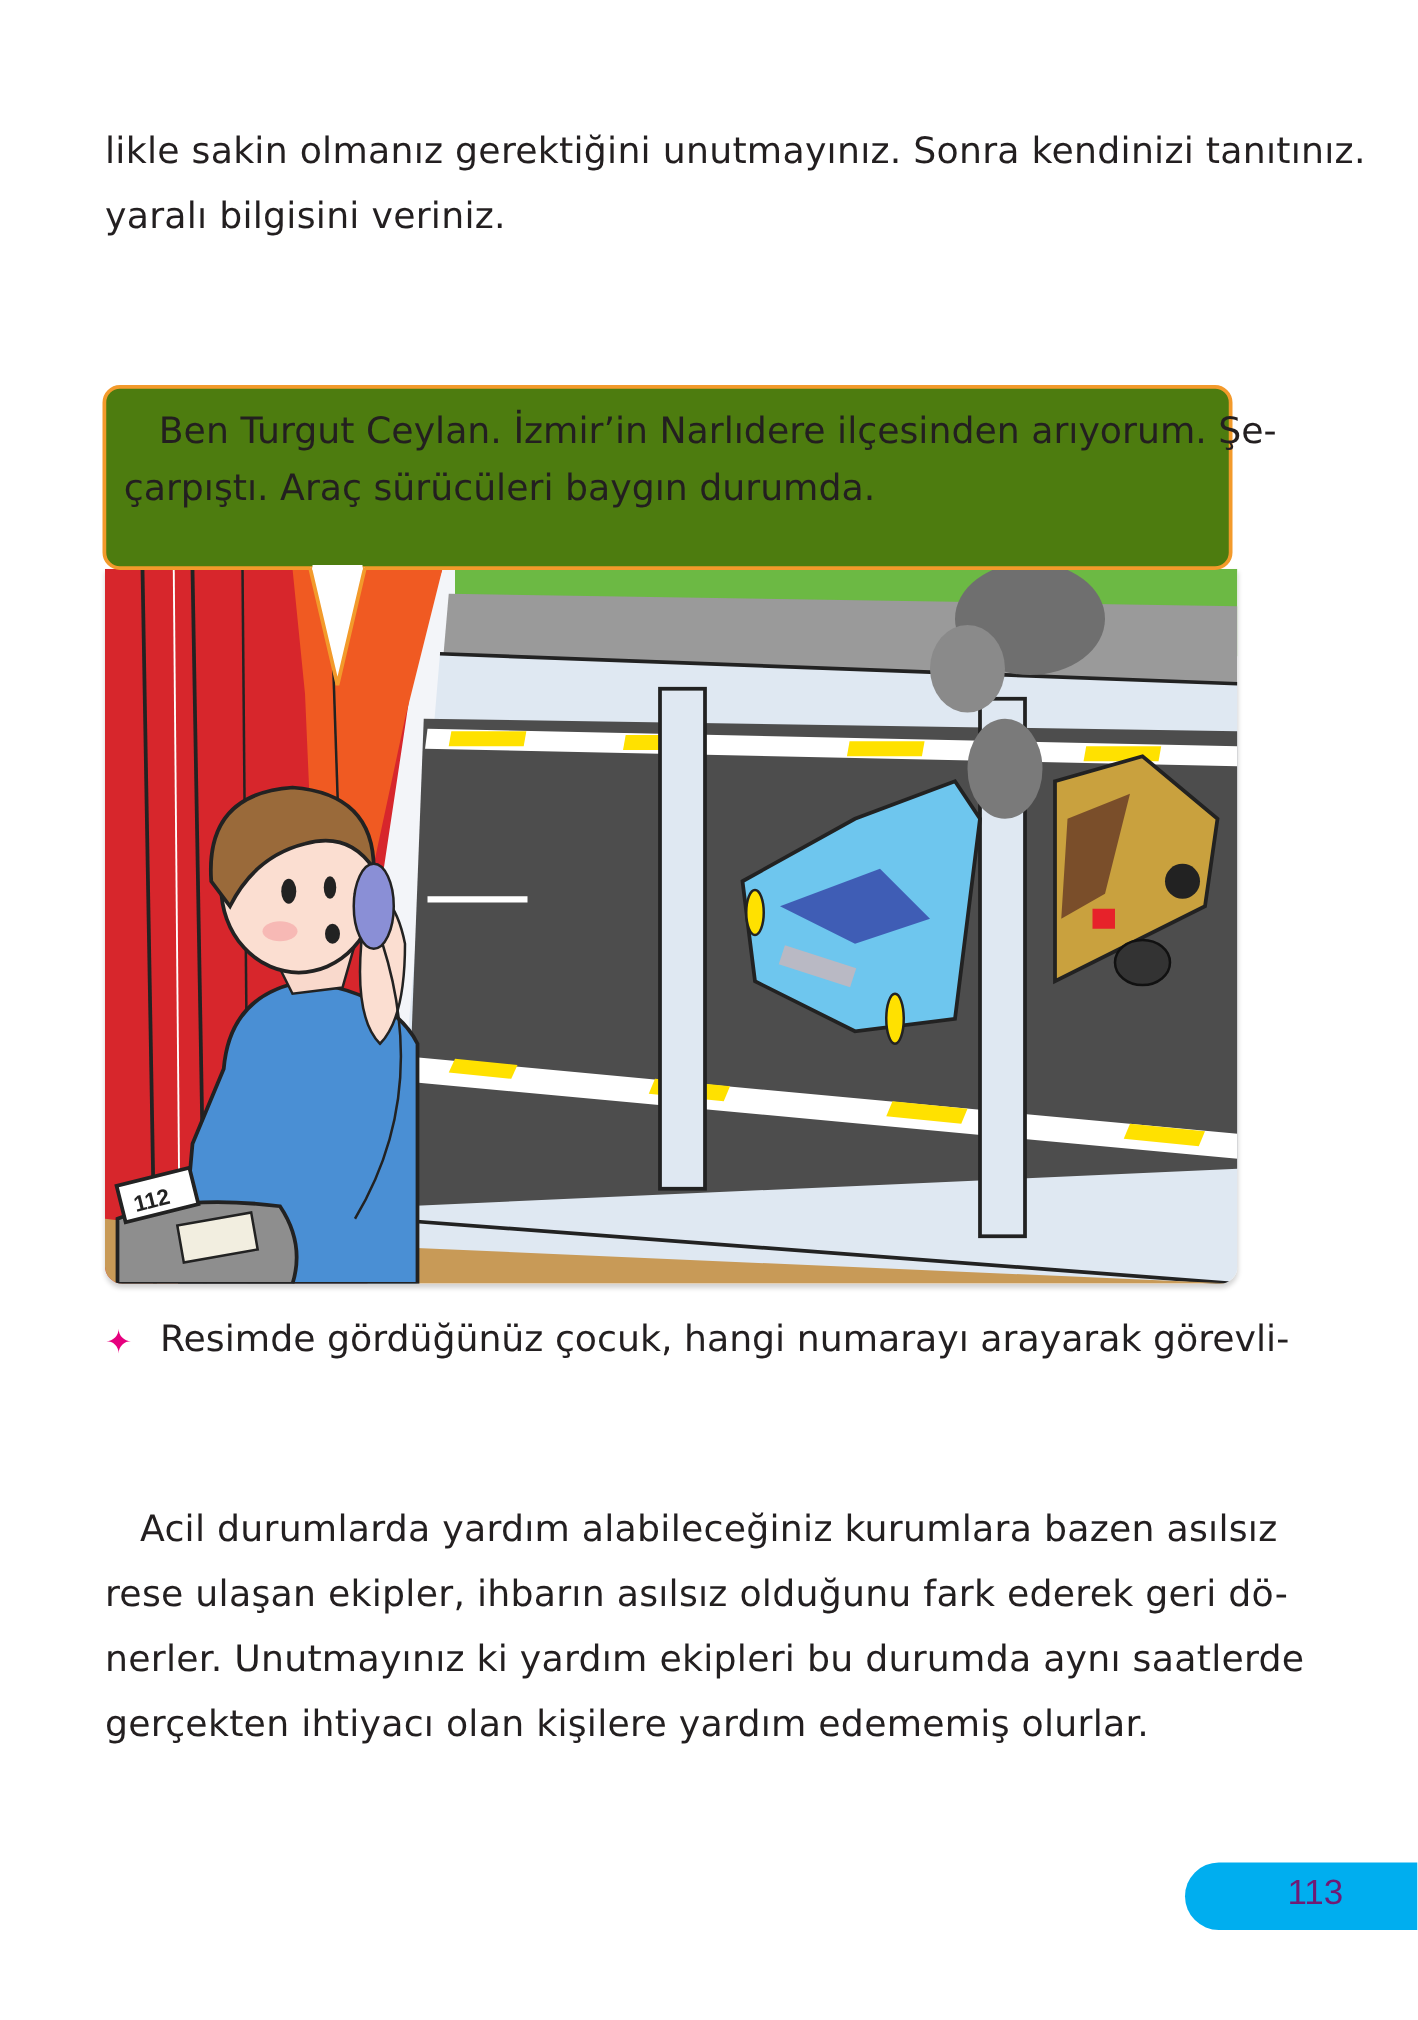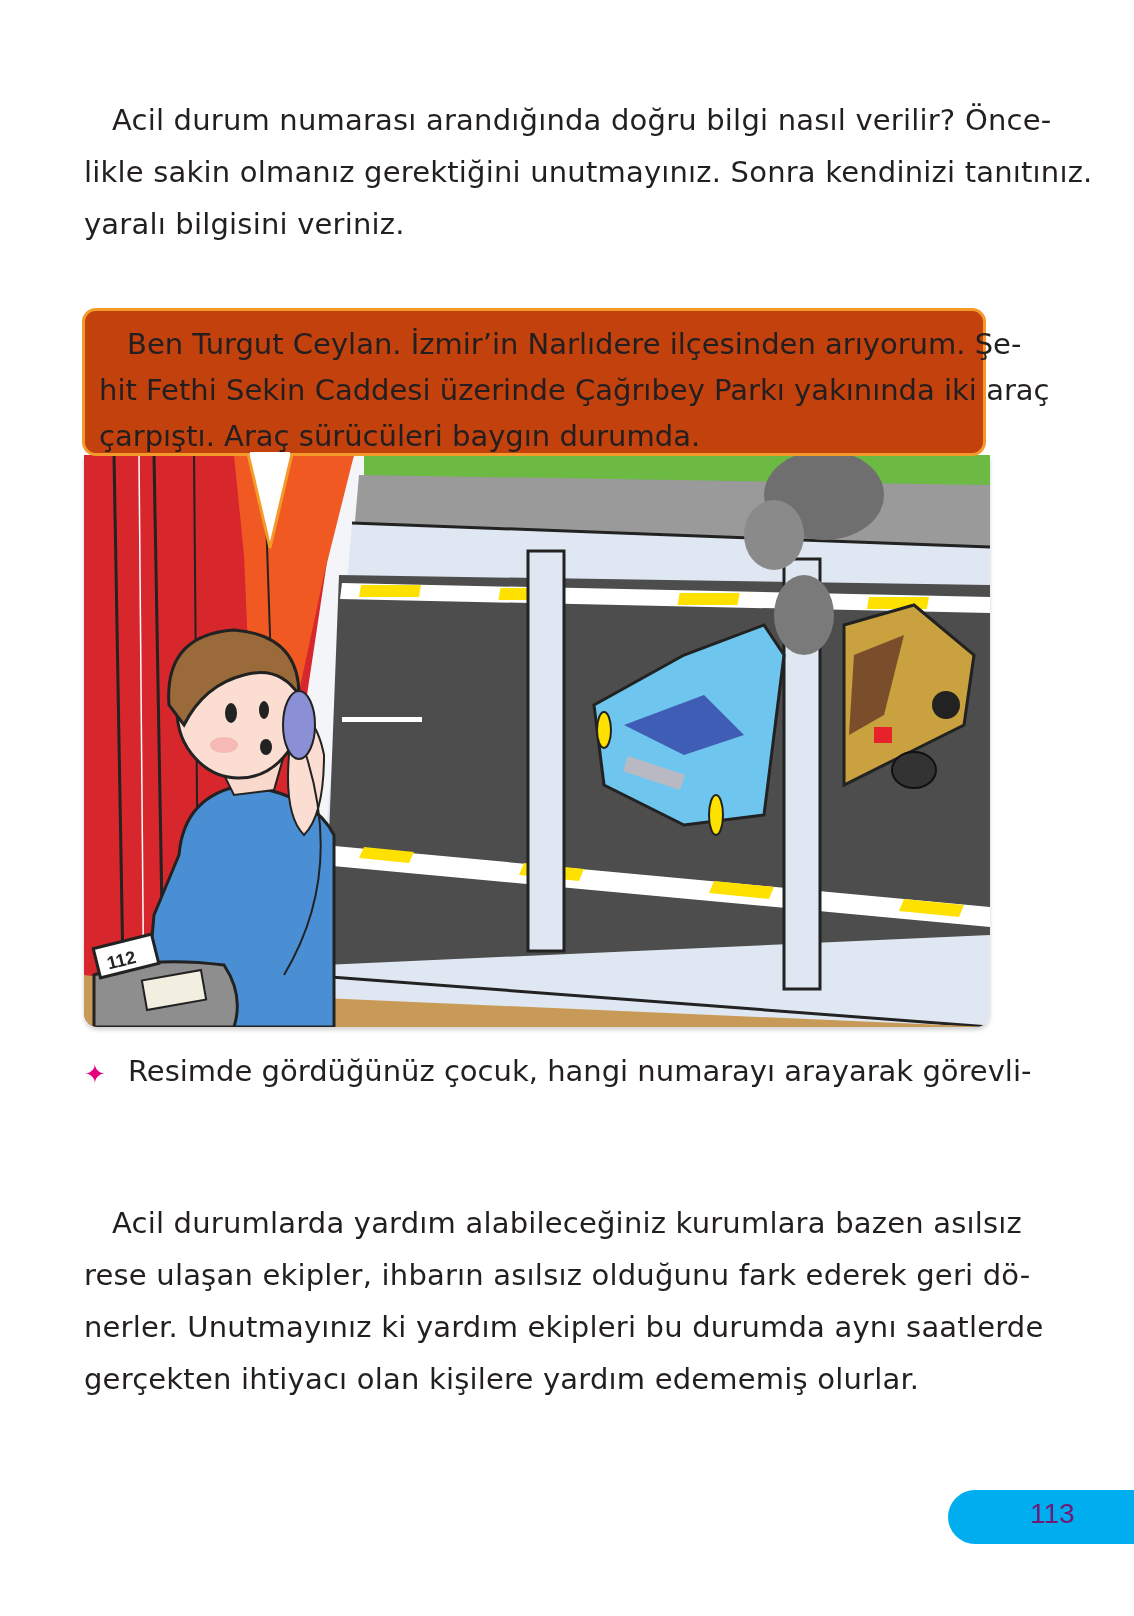--- a/index.html
+++ b/index.html
@@ -8,21 +8,21 @@
   .para { position:absolute; left:84px; width:906px; font-size:29px; line-height:52px;
           letter-spacing:0.2px; text-align:justify; margin:0; }
   .para .line { display:block; text-align:justify; text-align-last:justify; white-space:nowrap; }
   .para .line.last { text-align-last:left; }
   .para .line.indent { padding-left:28px; }
 
   #para1 { top:94px; }
   #para3 { top:1197px; }
 
   .bubble { position:absolute; left:82px; top:308px; width:904px; height:148px;
-            border:3px solid #f39a2b; border-radius:14px; background:#c2410c; z-index:3;
+            border:3px solid #f39a2b; border-radius:14px; background:#4d7c0f; z-index:3;
             box-sizing:border-box; padding:10px 14px 0 14px; }
   .bubble .line { display:block; font-size:29px; line-height:46px; white-space:nowrap;
                   text-align:justify; text-align-last:justify; }
   .bubble .line.indent { padding-left:28px; }
   .bubble .line.last { text-align-last:left; }
   .bubble-tail { position:absolute; left:246px; top:452px; z-index:4; }
 
   .illustration { position:absolute; left:84px; top:455px; width:906px; height:572px;
                   border-radius:0 0 14px 14px; overflow:hidden; z-index:1;
                   box-shadow:0 3px 4px rgba(0,0,0,0.18); }
@@ -34,28 +34,26 @@
 
   .page-tab { position:absolute; left:948px; top:1490px; width:186px; height:54px;
               background:#00aeef; border-radius:27px 0 0 27px; }
   .page-num { position:absolute; left:82px; top:8px; color:#701a75; font-size:28px;
               font-family:"Liberation Sans", sans-serif; }
 </style>
 </head>
 <body>
 
 <div class="para" id="para1">
-  <span class="line indent">Acil durum numarası arandığında doğru bilgi nasıl verilir? Önce-</span>
   <span class="line">likle sakin olmanız gerektiğini unutmayınız. Sonra kendinizi tanıtınız.</span>
   <span class="line last">yaralı bilgisini veriniz.</span>
 </div>
 
 <div class="bubble">
   <span class="line indent">Ben Turgut Ceylan. İzmir’in Narlıdere ilçesinden arıyorum. Şe-</span>
-  <span class="line">hit Fethi Sekin Caddesi üzerinde Çağrıbey Parkı yakınında iki araç</span>
   <span class="line last">çarpıştı. Araç sürücüleri baygın durumda.</span>
 </div>
 <svg class="bubble-tail" width="50" height="100" viewBox="0 0 50 100">
   <polygon points="2,2 24,96 46,2" fill="#ffffff"></polygon>
   <polyline points="2,2 24,96 46,2" fill="none" stroke="#f39a2b" stroke-width="3"></polyline>
   <rect x="4" y="0" width="40" height="4" fill="#ffffff"></rect>
 </svg>
 
 <div class="illustration">
   <svg width="906" height="572" viewBox="0 0 906 572">

